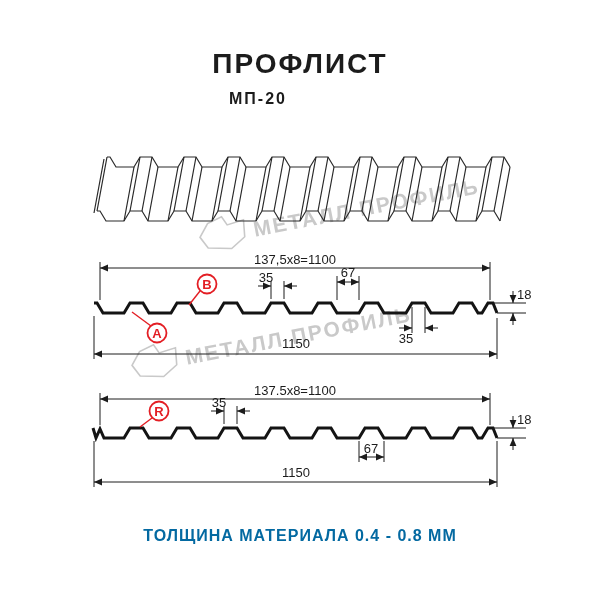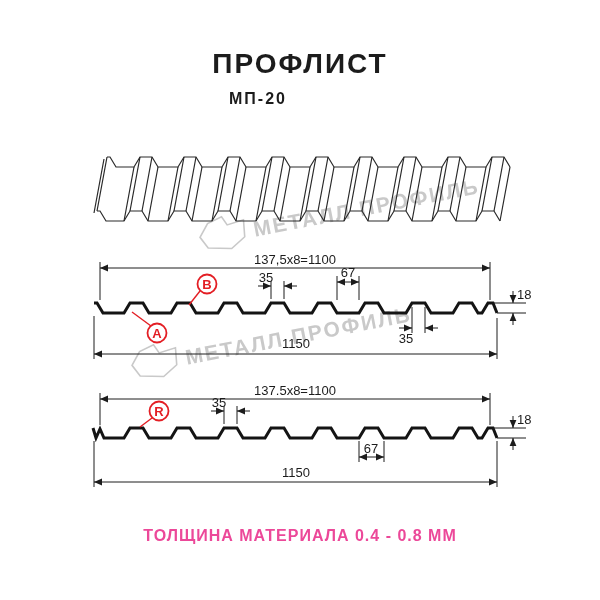--- a/index.html
+++ b/index.html
@@ -10,21 +10,21 @@
   .page-title{
     position:absolute;left:0;top:48px;width:600px;text-align:center;
     font-size:28px;font-weight:bold;letter-spacing:2px;color:#1c1c1c;
   }
   .page-subtitle{
     position:absolute;left:0;top:90px;width:516px;text-align:center;
     font-size:16px;font-weight:600;letter-spacing:2px;color:#1c1c1c;
   }
   .footer-note{
     position:absolute;left:0;top:527px;width:600px;text-align:center;
-    font-size:16px;font-weight:600;letter-spacing:1px;color:#ec4899;
+    font-size:16px;font-weight:600;letter-spacing:1px;color:#0369a1;
   }
   svg.drawing{position:absolute;left:0;top:0;}
   .dim-text{font-size:13px;fill:#1c1c1c;}
   .dim-line{stroke:#1c1c1c;stroke-width:1;fill:none;}
   .ext-line{stroke:#1c1c1c;stroke-width:1;fill:none;}
   .profile{stroke:#141414;stroke-width:3;fill:none;}
   .sheet3d{stroke:#2a2a2a;stroke-width:1.2;fill:none;}
   .wm{fill:#c9c9c9;font-size:21px;font-weight:bold;letter-spacing:2px;}
   .wm-logo{stroke:#c9c9c9;stroke-width:1.6;fill:none;}
   .callout-circle{stroke:#e31e24;stroke-width:1.8;fill:none;}

